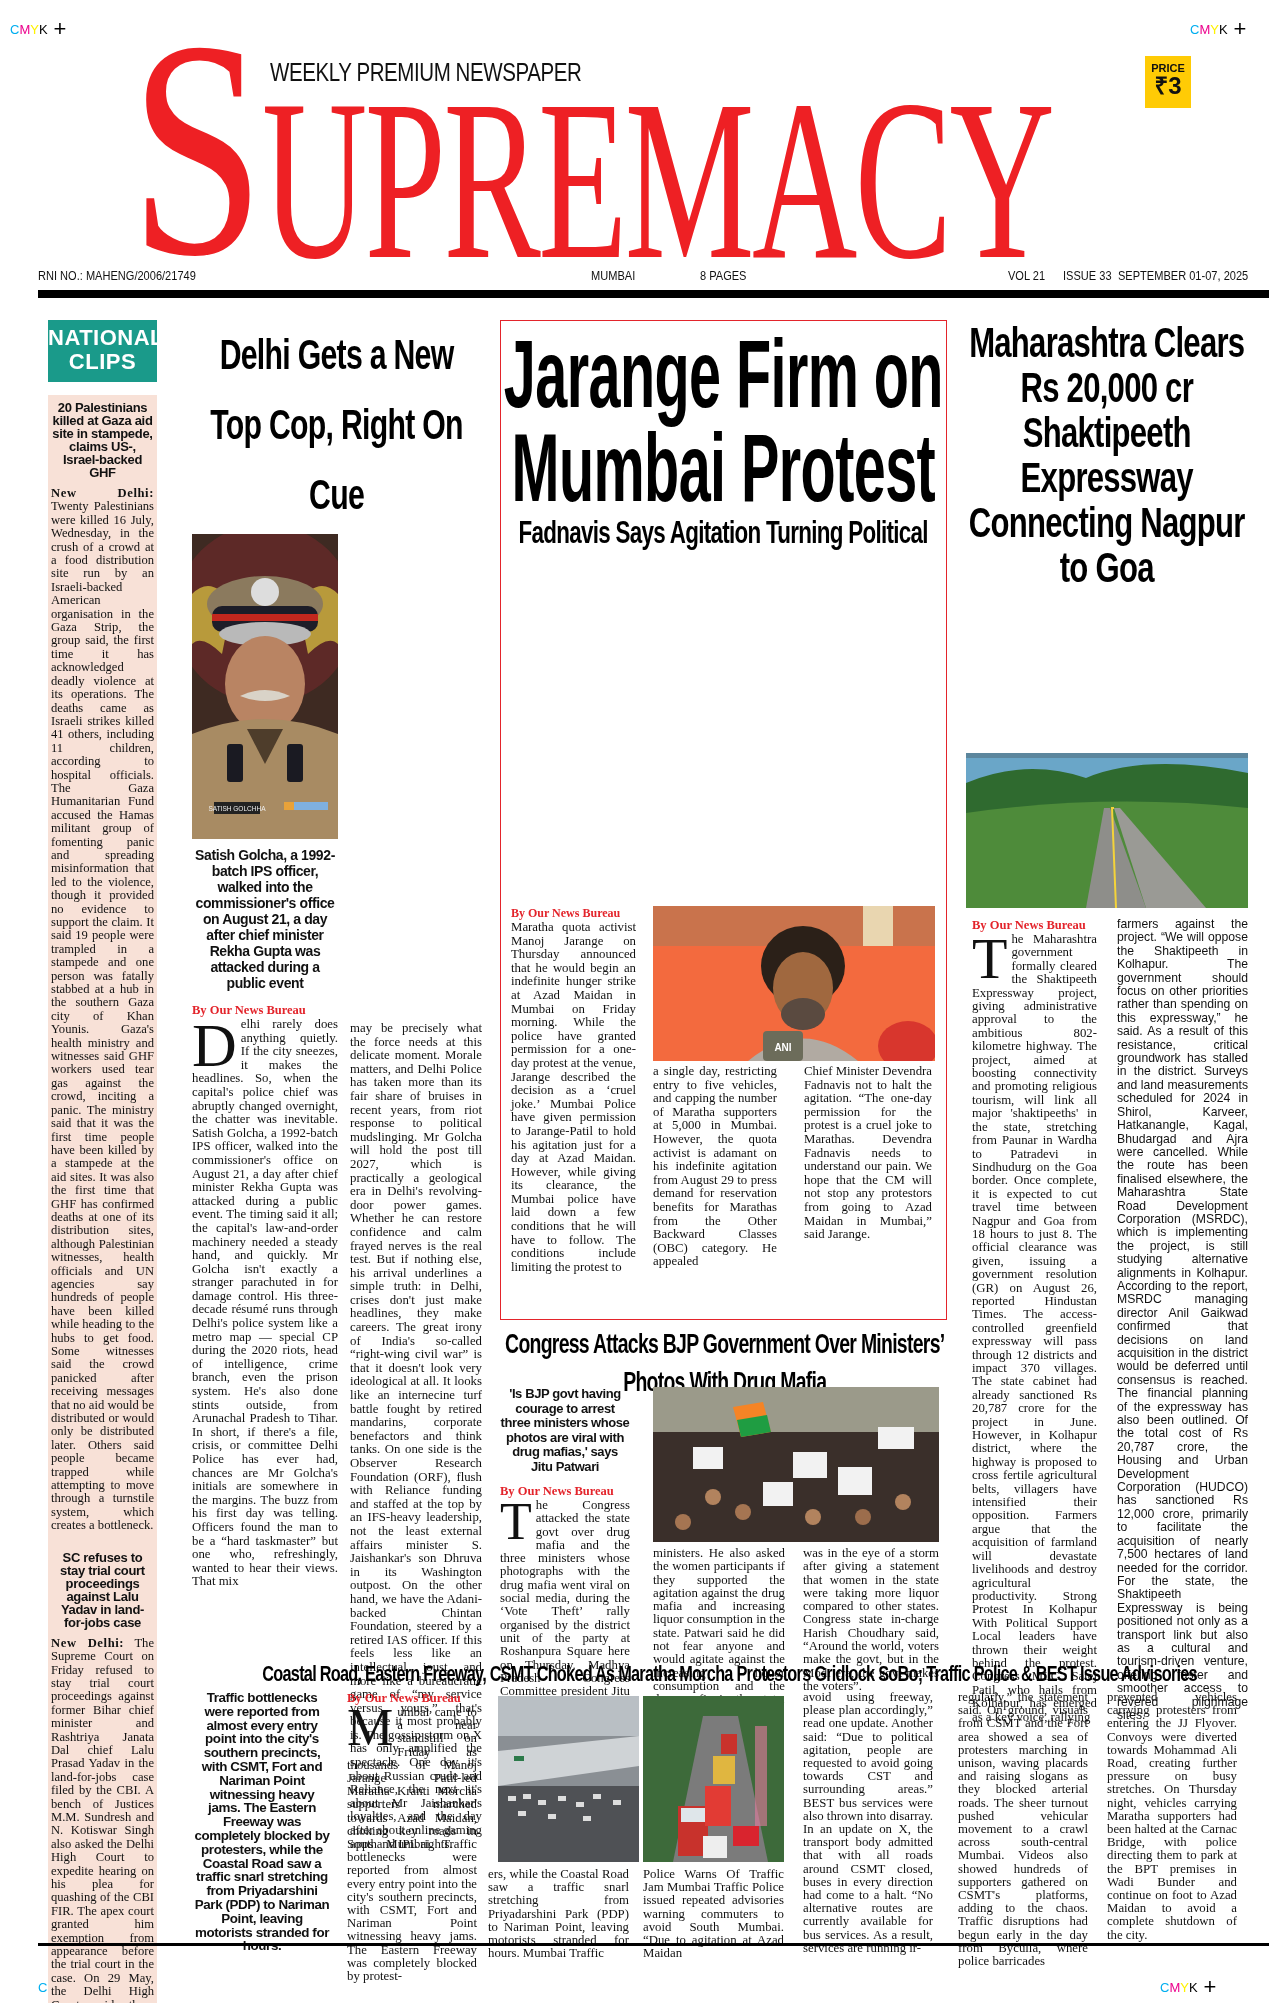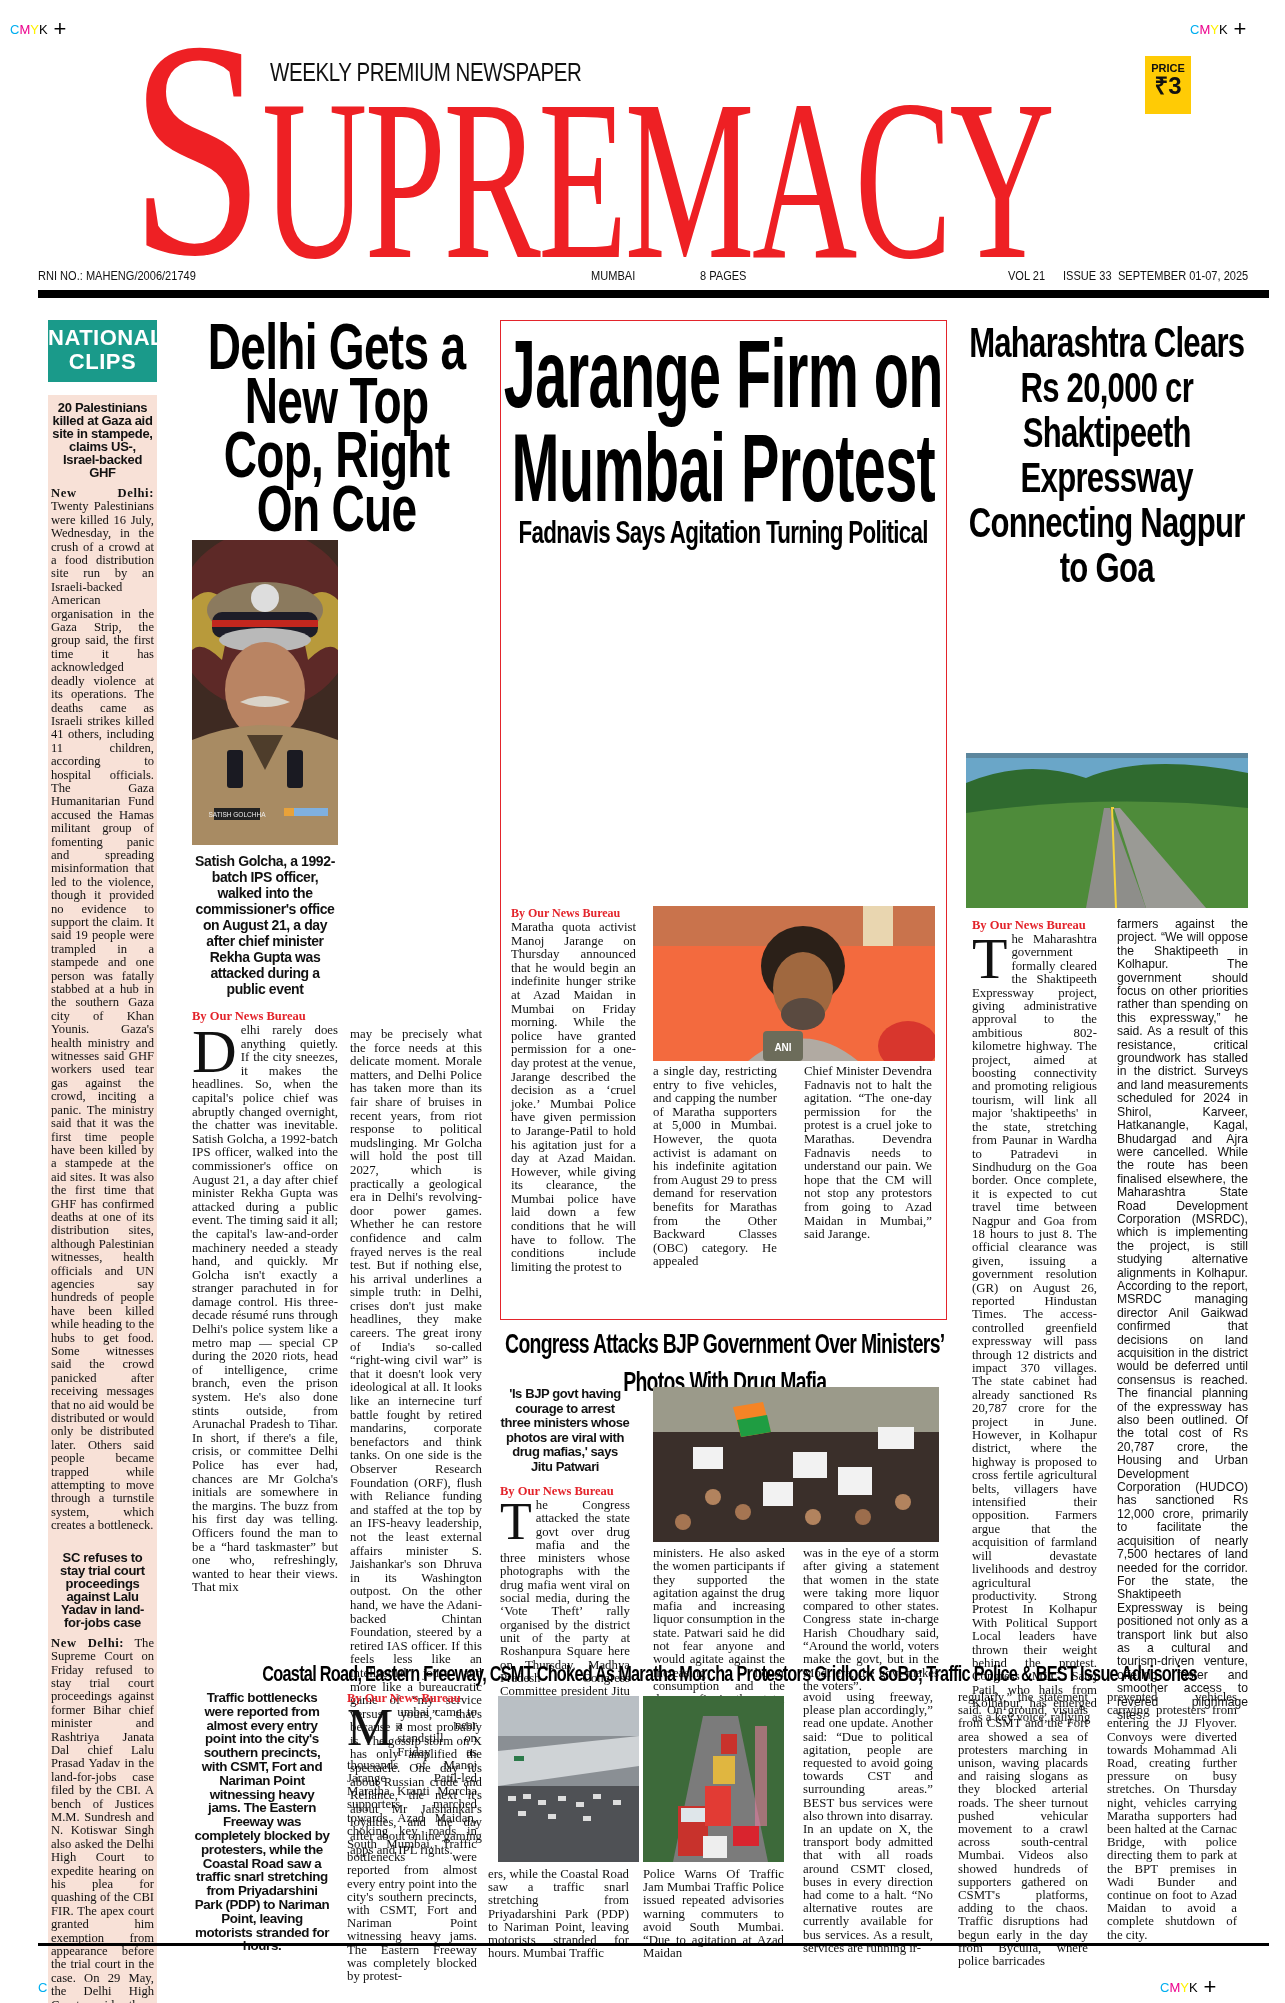--- a/index.html
+++ b/index.html
@@ -8,21 +8,21 @@
 
   .cmyk { position: absolute; top: 18px; font-family: "Liberation Sans", sans-serif; font-size: 13px; display: flex; align-items: center; gap: 6px; }
   .cmyk .c { color: #00aeef; } .cmyk .m { color: #ec008c; } .cmyk .y { color: #fff200; } .cmyk .k { color: #000; }
   .cmyk .plus { font-size: 22px; font-weight: 300; color: #000; line-height: 1; }
 
   .masthead { position: absolute; left: 0; top: 0; width: 1285px; height: 290px; }
   .tagline { position: absolute; left: 270px; top: 58px; font-family: "Liberation Sans", sans-serif; font-size: 25px; letter-spacing: -0.5px; transform: scaleX(0.82); transform-origin: left; color: #111; }
   .logo { position: absolute; left: 130px; top: 40px; width: 1060px; height: 230px; color: #ee2024; font-family: "Liberation Serif", serif; display: flex; align-items: flex-end; }
   .logo .big-s { font-size: 310px; line-height: 0.78; display: inline-block; transform: scaleX(0.78); transform-origin: left bottom; }
   .logo .rest { font-size: 228px; line-height: 0.78; display: inline-block; transform: scaleX(0.64); transform-origin: left bottom; margin-left: -40px; letter-spacing: -4px; }
-  .price { position: absolute; left: 1145px; top: 56px; width: 46px; height: 58px; background: #ffcb05; text-align: center; font-family: "Liberation Sans", sans-serif; font-weight: bold; }
+  .price { position: absolute; left: 1145px; top: 56px; width: 46px; height: 52px; background: #ffcb05; text-align: center; font-family: "Liberation Sans", sans-serif; font-weight: bold; }
   .price .lbl { font-size: 11px; padding-top: 6px; display: block; }
   .price .val { font-size: 24px; line-height: 24px; display: block; }
 
   .dateline { position: absolute; left: 38px; top: 268px; width: 1230px; height: 20px; font-family: "Liberation Sans", sans-serif; font-size: 13px; transform-origin: left; }
   .dateline span { position: absolute; top: 0; white-space: nowrap; }
   .rule-top { position: absolute; left: 38px; top: 290px; width: 1231px; height: 8px; background: #000; }
 
   .hdl { font-family: "Liberation Sans", sans-serif; font-weight: bold; color: #000; letter-spacing: -1px; }
   .condensed { display: inline-block; transform-origin: center top; }
 
@@ -35,21 +35,21 @@
   .national { position: absolute; left: 48px; top: 320px; width: 109px; }
   .nat-head { background: #1a9a8a; color: #fff; text-align: center; padding: 6px 0 8px; font-family: "Liberation Sans", sans-serif; font-weight: bold; font-size: 22px; line-height: 24px; letter-spacing: 0.5px; }
   .nat-box { margin-top: 13px; background: #f8e1d7; padding: 6px 3px 6px 3px; }
   .nat-box h3 { font-family: "Liberation Sans", sans-serif; font-size: 13px; line-height: 13px; text-align: center; font-weight: bold; margin-bottom: 8px; letter-spacing: -0.3px; }
   .nat-box p { font-size: 12.6px; line-height: 13.4px; text-align: justify; }
   .nat-box p b { font-weight: bold; letter-spacing: 0.6px; }
   .nat-box h3.second { margin-top: 18px; }
 
   
   .delhi { position: absolute; left: 192px; top: 320px; width: 290px; }
-  .delhi h1 { font-size: 64px; line-height: 54px; text-align: center; }
+  .delhi h1 { font-size: 42px; line-height: 70px; text-align: center; }
   .delhi h1 .condensed { transform: scaleX(0.72); width: 139%; margin-left: -19.5%; }
   .photo { position: relative; overflow: hidden; }
   .photo-cop { width: 145px; height: 305px; margin-top: 8px; background: linear-gradient(180deg, #5a3f30 0%, #7e6a4c 35%, #a8906c 60%, #b49a72 100%); }
   .caption-bold { font-family: "Liberation Sans", sans-serif; font-weight: bold; font-size: 14px; line-height: 16px; text-align: center; letter-spacing: -0.4px; }
 
   
   .center-box { position: absolute; left: 500px; top: 320px; width: 447px; height: 1000px; border: 1.5px solid #e3242b; }
   .jarange-title { font-size: 96px; line-height: 94px; text-align: center; margin-top: 6px; }
   .jarange-title .condensed { transform: scaleX(0.6); width: 166%; margin-left: -33%; }
   .sub-title { font-size: 32px; line-height: 34px; text-align: center; }

